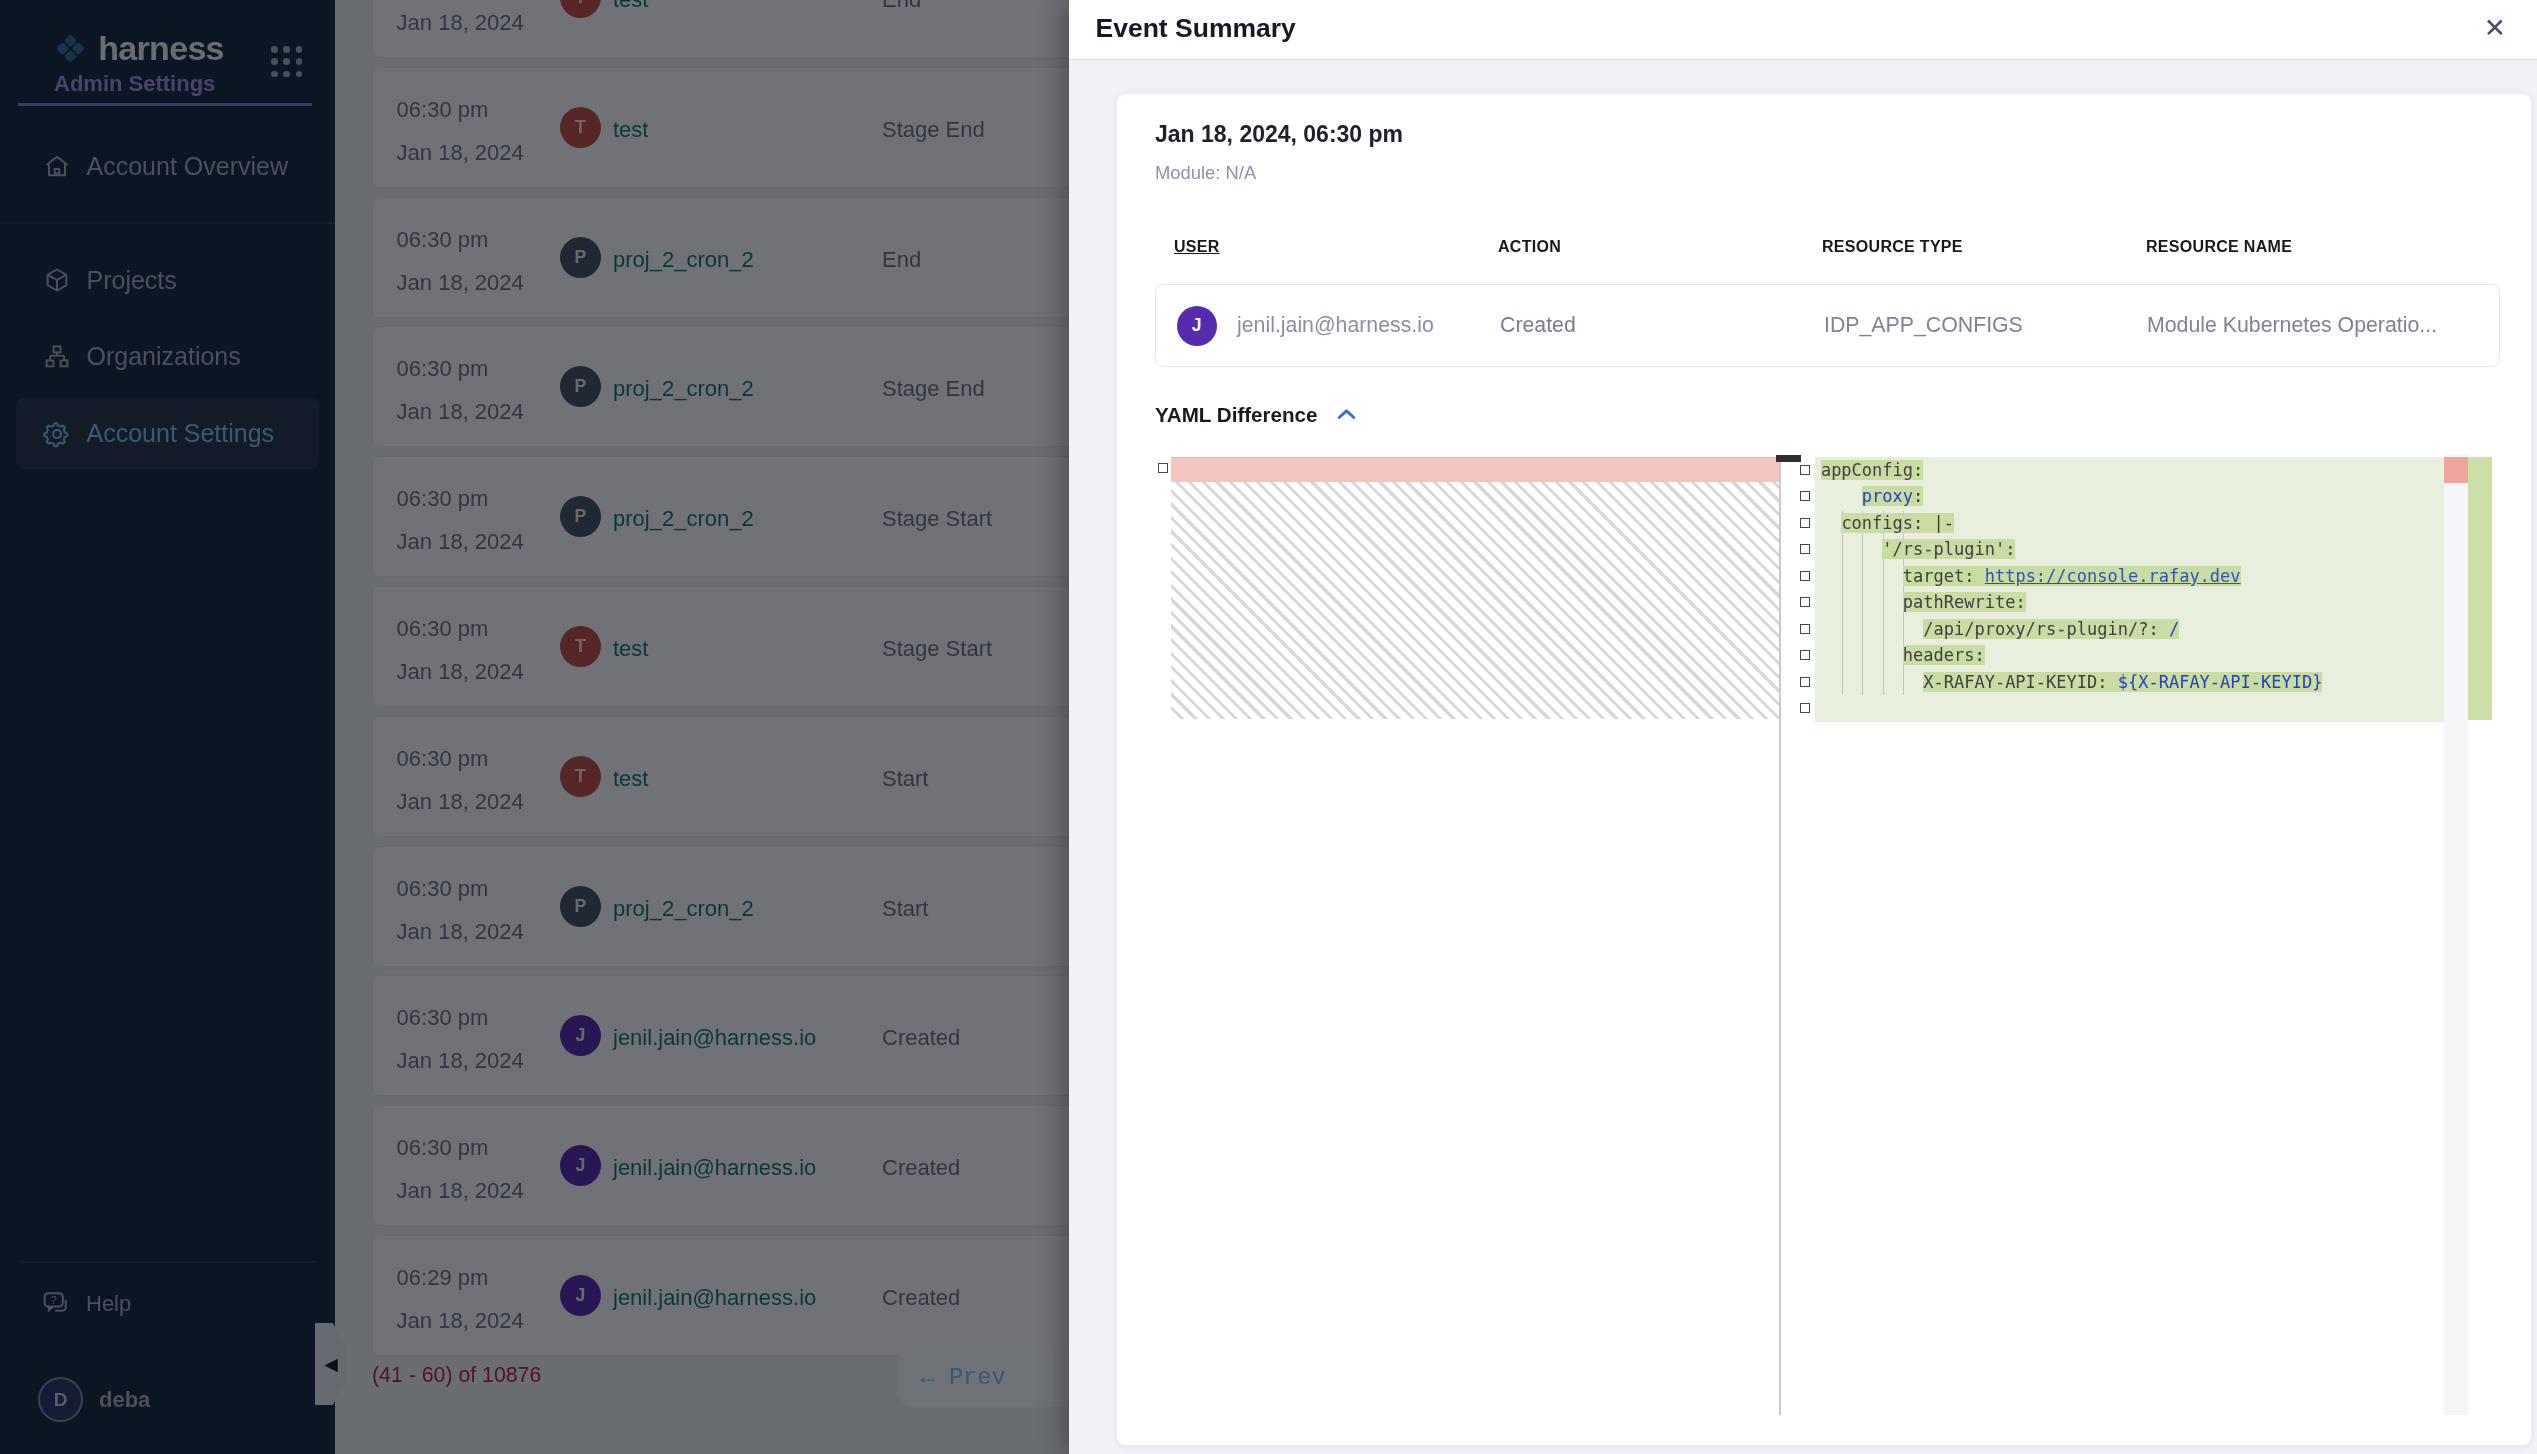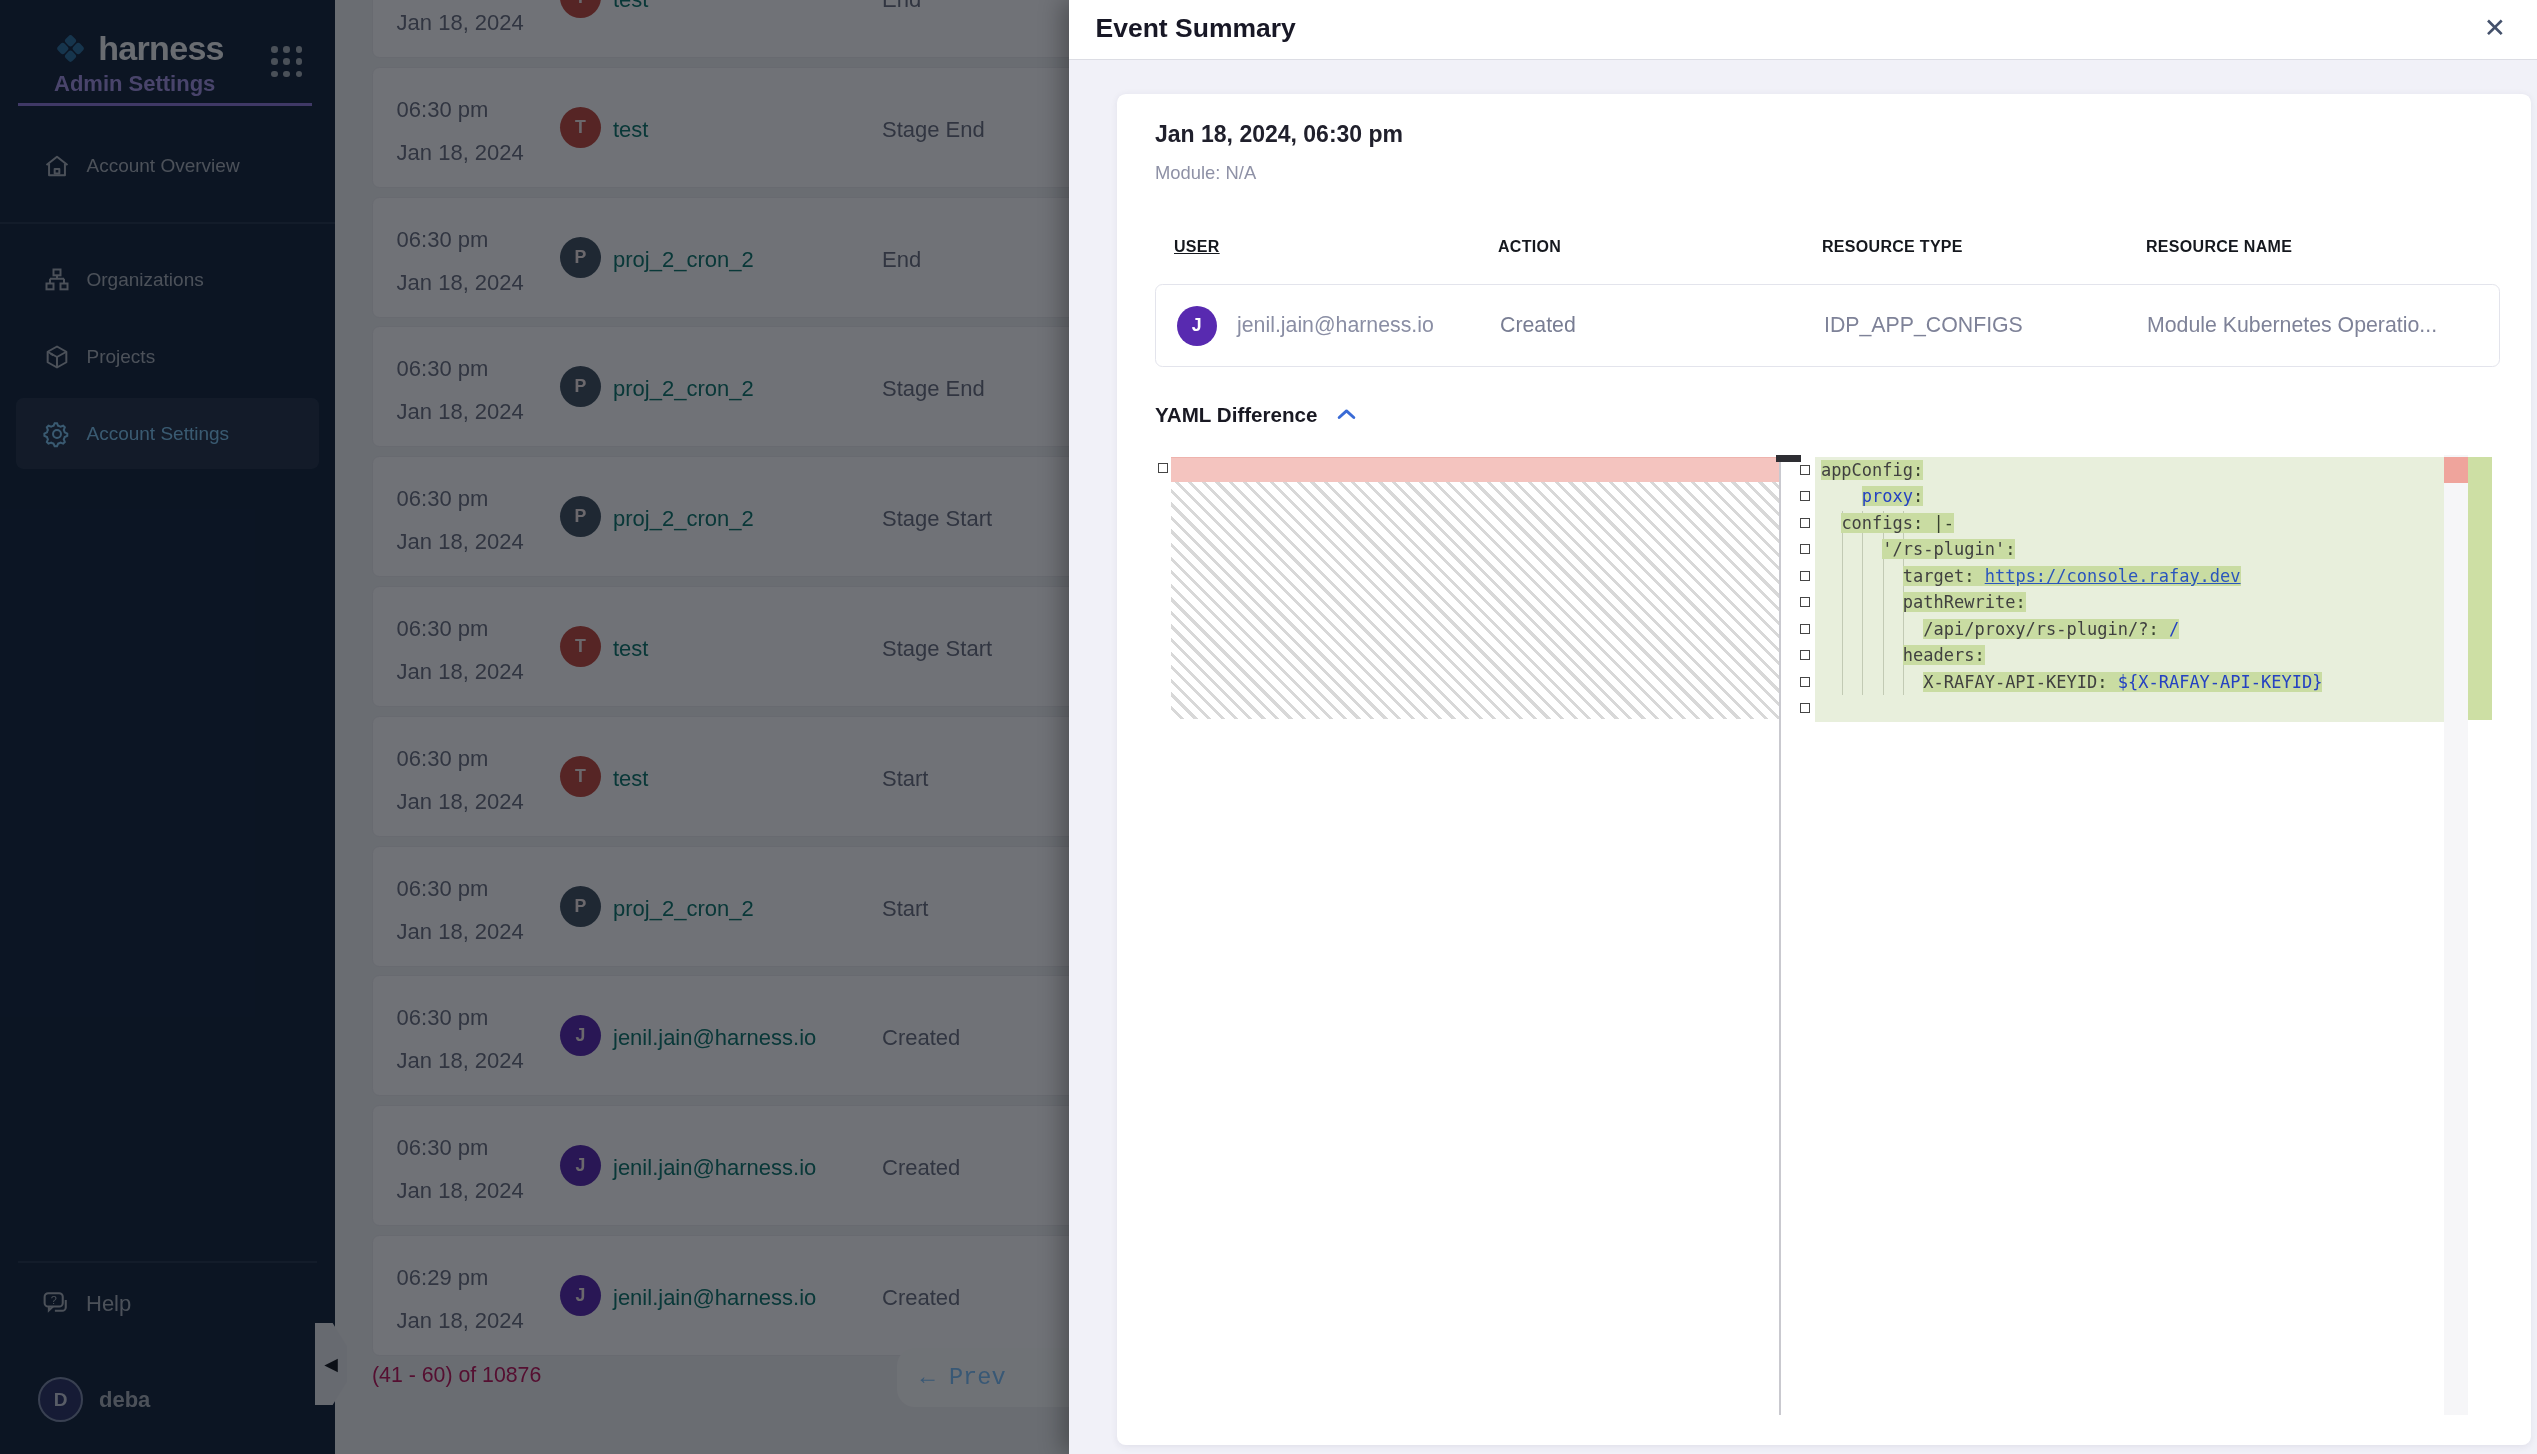--- a/index.html
+++ b/index.html
@@ -20,21 +20,21 @@
   .grid-icon{position:absolute;left:271px;top:46px;width:32px;height:32px;display:grid;grid-template-columns:repeat(3,1fr);gap:5.2px;}
   .grid-icon i{width:6.6px;height:6.6px;border-radius:50%;background:#a4adb7;display:block;}
   .brand-divider{position:absolute;left:18.4px;top:103px;width:294px;height:2.9px;background:#8d79d8;}
   .nav{position:absolute;left:0;top:125px;width:335px;}
   .nav-sep{height:1.5px;background:rgba(255,255,255,0.08);margin:20.6px 0;}
   .nav-item{
     display:flex;align-items:center;height:71px;margin:5.9px 16px;border-radius:7.4px;
     color:#a9b0ba;cursor:pointer;
   }
   .nav-item .nico{width:28px;height:28px;margin:0 16px 0 26.5px;flex:0 0 auto;}
-  .nav-item .nlabel{font-size:19px;text-align:right;}
+  .nav-item .nlabel{font-size:25px;text-align:right;}
   .nav-item.active{background:rgba(255,255,255,0.07);color:#7fc6f2;}
   .sidebar-bottom{position:absolute;left:0;bottom:0;width:335px;}
   .bottom-divider{height:1.5px;background:rgba(255,255,255,0.08);margin:0 18.4px;}
   .help-row{display:flex;align-items:center;margin:26.5px 0 0 41px;color:#a9b0ba;}
   .help-row .nico{width:29px;height:29px;margin-right:16px;}
   .help-label{font-size:22px;}
   .user-row{display:flex;align-items:center;margin:59px 0 32px 38px;}
   .user-avatar{
     width:41px;height:41px;border-radius:50%;background:#2c3566;border:2.2px solid #7e8aa8;
     color:#c7cdda;font-size:19px;font-weight:bold;display:flex;align-items:center;justify-content:center;margin-right:16px;
@@ -173,39 +173,39 @@
             <path d="M3 11.2 12 4l9 7.2"></path>
             <path d="M5.2 10 v10 h13.6 v-10"></path>
             <rect x="10" y="14.5" width="4" height="4"></rect>
           </svg>
         </span>
         <span class="nlabel">Account Overview</span>
       </div>
       <div class="nav-sep"></div>
       <div class="nav-item">
         <span class="nico">
+          <svg viewBox="0 0 24 24" fill="none" stroke="currentColor" stroke-width="1.7" stroke-linejoin="round">
+            <path d="M12 3l8 4.5v9L12 21l-8-4.5v-9L12 3z"></path>
+            <path d="M4 7.5L12 12l8-4.5"></path>
+            <path d="M12 12v9"></path>
+            <path d="M6.5 9.2l2.5 1.4"></path>
+          </svg>
+        </span>
+        <span class="nlabel">Projects</span>
+      </div>
+      <div class="nav-item">
+        <span class="nico">
           <svg viewBox="0 0 24 24" fill="none" stroke="currentColor" stroke-width="1.7">
             <rect x="9" y="3" width="6" height="5"></rect>
             <path d="M12 8v3M6 11h12M6 11v4M18 11v4"></path>
             <rect x="3" y="15" width="6" height="5"></rect>
             <rect x="15" y="15" width="6" height="5"></rect>
           </svg>
         </span>
         <span class="nlabel">Organizations</span>
-      </div>
-      <div class="nav-item">
-        <span class="nico">
-          <svg viewBox="0 0 24 24" fill="none" stroke="currentColor" stroke-width="1.7" stroke-linejoin="round">
-            <path d="M12 3l8 4.5v9L12 21l-8-4.5v-9L12 3z"></path>
-            <path d="M4 7.5L12 12l8-4.5"></path>
-            <path d="M12 12v9"></path>
-            <path d="M6.5 9.2l2.5 1.4"></path>
-          </svg>
-        </span>
-        <span class="nlabel">Projects</span>
       </div>
       <div class="nav-item active">
         <span class="nico">
           <svg viewBox="0 0 24 24" fill="none" stroke="currentColor" stroke-width="1.7">
             <path d="M12 2.8l1 2.2a7 7 0 0 1 2 .8l2.3-.9 1.4 1.4-.9 2.3a7 7 0 0 1 .8 2l2.2 1v2l-2.2 1a7 7 0 0 1-.8 2l.9 2.3-1.4 1.4-2.3-.9a7 7 0 0 1-2 .8l-1 2.2h-2l-1-2.2a7 7 0 0 1-2-.8l-2.3.9-1.4-1.4.9-2.3a7 7 0 0 1-.8-2l-2.2-1v-2l2.2-1a7 7 0 0 1 .8-2l-.9-2.3 1.4-1.4 2.3.9a7 7 0 0 1 2-.8l1-2.2z"></path>
             <circle cx="12" cy="12" r="3.4"></circle>
           </svg>
         </span>
         <span class="nlabel">Account Settings</span>
       </div>

